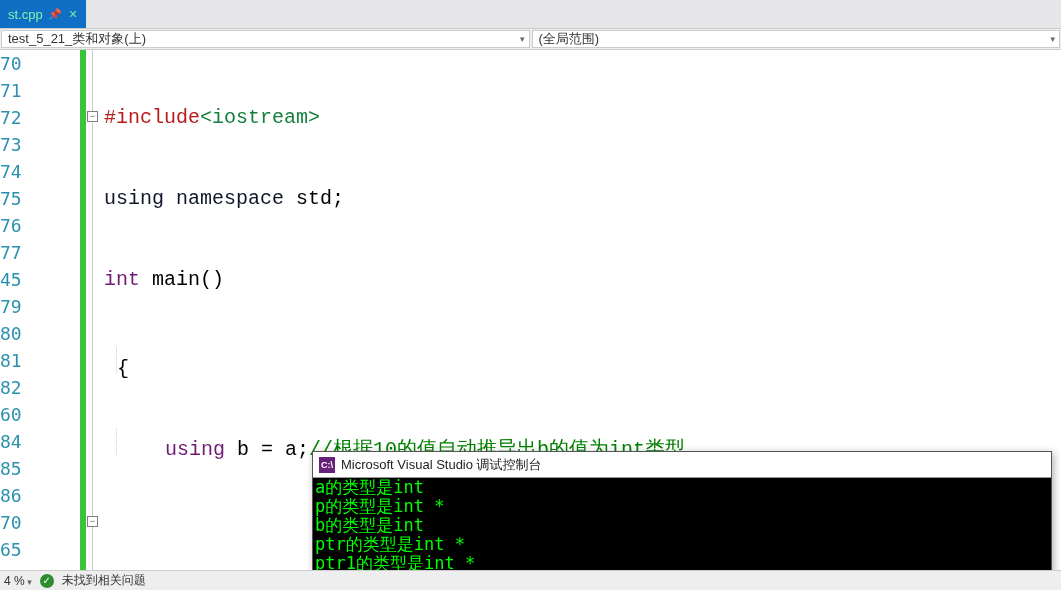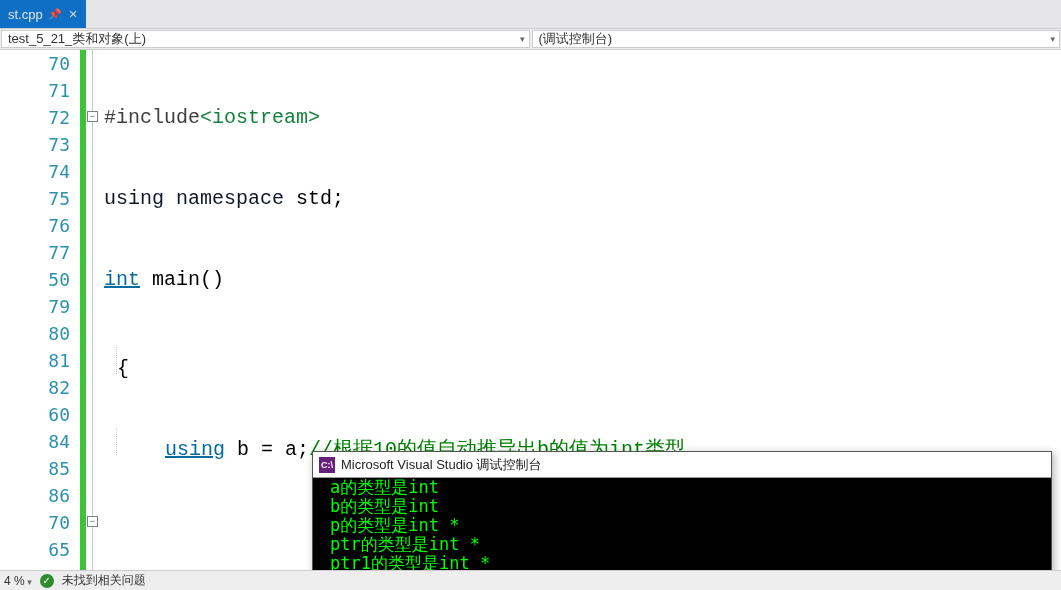--- a/index.html
+++ b/index.html
@@ -1,40 +1,40 @@
 <!DOCTYPE html>
 <html><head>
 <meta charset="utf-8">
 <style>
   * { margin: 0; padding: 0; box-sizing: border-box; }
   body { font-family: "Segoe UI", Tahoma, sans-serif; font-size: 13px; background: #f5f5f5; overflow: hidden; width: 1061px; height: 590px; position: relative; }
   .tab-bar { height: 28px; background: #e6e6e8; display: flex; align-items: flex-end; }
-  .tab { background: #0e6fc5; color: #e5e5e5; height: 28px; display: flex; align-items: center; padding: 0 8px; font-size: 13px; gap: 6px; }
+  .tab { background: #0e6fc5; color: #86efac; height: 28px; display: flex; align-items: center; padding: 0 8px; font-size: 13px; gap: 6px; }
   .tab .pin, .tab .close { font-size: 11px; opacity: .9; }
   .scope-bar { height: 22px; background: #eeeeef; border-top: 1px solid #ccc; border-bottom: 1px solid #ccc; display: flex; }
   .scope-left, .scope-right { flex: 1; display: flex; align-items: center; padding: 0 6px; color: #333; background: #fff; border: 1px solid #ccc; margin: 1px; position: relative; }
   .scope-left::after, .scope-right::after { content: "▾"; position: absolute; right: 4px; font-size: 9px; color: #666; }
   .editor { position: relative; display: flex; height: 520px; background: #fff; }
-  .gutter { width: 80px; text-align: right; background: #fff; border-right: 0; }
+  .gutter { width: 80px; text-align: left; background: #fff; border-right: 0; }
   .gutter-row { height: 27px; line-height: 27px; padding-right: 10px; color: #2b91af; font-size: 18px; font-family: Consolas, monospace; }
   .fold-col { width: 18px; background: #fff; position: relative; }
   .fold-line { position: absolute; left: 6px; top: 0; bottom: 0; width: 1px; background: #c8c8c8; }
   .fold-box { position: absolute; left: 1px; width: 11px; height: 11px; border: 1px solid #808080; background: #fff; font-size: 9px; line-height: 9px; text-align: center; color: #555; }
   .change-bar { width: 6px; background: #3bc43b; }
   .code { flex: 1; font-family: Consolas, "Courier New", monospace; font-size: 20px; line-height: 27px; color: #000; white-space: pre; }
   .row { height: 27px; }
-  .gray { color: #404040; }
+  .gray { color: #b91c1c; }
   .kw { color: #0f172a; }
-  .typ { color: #0369a1; text-decoration: underline; }
+  .typ { color: #701a75; }
   .str { color: #15803d; }
   .com { color: #008000; }
   .console { position: absolute; left: 312px; top: 451px; width: 740px; height: 122px; background: #000; border: 1px solid #555; box-shadow: 2px 2px 8px rgba(0,0,0,.3); }
   .console-title { height: 26px; background: #fff; border-bottom: 1px solid #999; display: flex; align-items: center; gap: 6px; padding: 0 6px; font-size: 13px; color: #222; }
   .console-icon { width: 16px; height: 16px; background: #68217a; color: #fff; font-size: 9px; display: inline-flex; align-items: center; justify-content: center; font-weight: bold; }
-  .console-body { padding: 0 17px; font-family: SimSun, Consolas, monospace; font-size: 17px; line-height: 19px; color: #00ff00; }
+  .console-body { padding: 0 2px; font-family: SimSun, Consolas, monospace; font-size: 17px; line-height: 19px; color: #00ff00; }
   .console-line { white-space: pre; }
   .status-bar { position: absolute; left: 0; bottom: 0; height: 20px; width: 1061px; background: #eee; border-top: 1px solid #ccc; display: flex; align-items: center; gap: 8px; padding: 0 4px; font-size: 12px; color: #333; }
   .status-pct { color: #333; }
   .status-pct::after { content: " ▾"; font-size: 9px; color: #666; }
   .status-check { width: 14px; height: 14px; border-radius: 50%; background: #2e8b2e; color: #fff; font-size: 10px; display: inline-flex; align-items: center; justify-content: center; }
   .vline { border-left: 1px dotted #ccc; height: 27px; display: inline-block; margin-right: 0; }
 </style>
 </head>
 <body>
 
@@ -44,35 +44,35 @@
     <span class="pin">📌</span>
     <span class="close">✕</span>
   </div>
 </div>
 
 <div class="scope-bar">
   <div class="scope-left">
       <span>test_5_21_类和对象(上)</span>
     </div>
   <div class="scope-right">
-      <span>(调试控制台)</span>
+      <span>(全局范围)</span>
     </div>
 </div>
 
 <div class="editor">
   <div class="gutter" id="gutter">
       <div class="gutter-row">70</div>
       <div class="gutter-row">71</div>
       <div class="gutter-row">72</div>
       <div class="gutter-row">73</div>
       <div class="gutter-row">74</div>
       <div class="gutter-row">75</div>
       <div class="gutter-row">76</div>
       <div class="gutter-row">77</div>
-      <div class="gutter-row">50</div>
+      <div class="gutter-row">45</div>
       <div class="gutter-row">79</div>
       <div class="gutter-row">80</div>
       <div class="gutter-row">81</div>
       <div class="gutter-row">82</div>
       <div class="gutter-row">60</div>
       <div class="gutter-row">84</div>
       <div class="gutter-row">85</div>
       <div class="gutter-row">86</div>
       <div class="gutter-row">70</div>
       <div class="gutter-row">65</div>
@@ -105,22 +105,22 @@
   </div>
 </div>
 
 <div class="console">
   <div class="console-title">
     <span class="console-icon">C:\</span>
     <span>Microsoft Visual Studio 调试控制台</span>
   </div>
   <div class="console-body">
     <div class="console-line">a的类型是int</div>
+    <div class="console-line">p的类型是int *</div>
     <div class="console-line">b的类型是int</div>
-    <div class="console-line">p的类型是int *</div>
     <div class="console-line">ptr的类型是int *</div>
     <div class="console-line">ptr1的类型是int *</div>
   </div>
 </div>
 
 <div class="status-bar">
   <span class="status-pct">4 %</span>
   <span class="status-check">✓</span>
   <span>未找到相关问题</span>
 </div>

